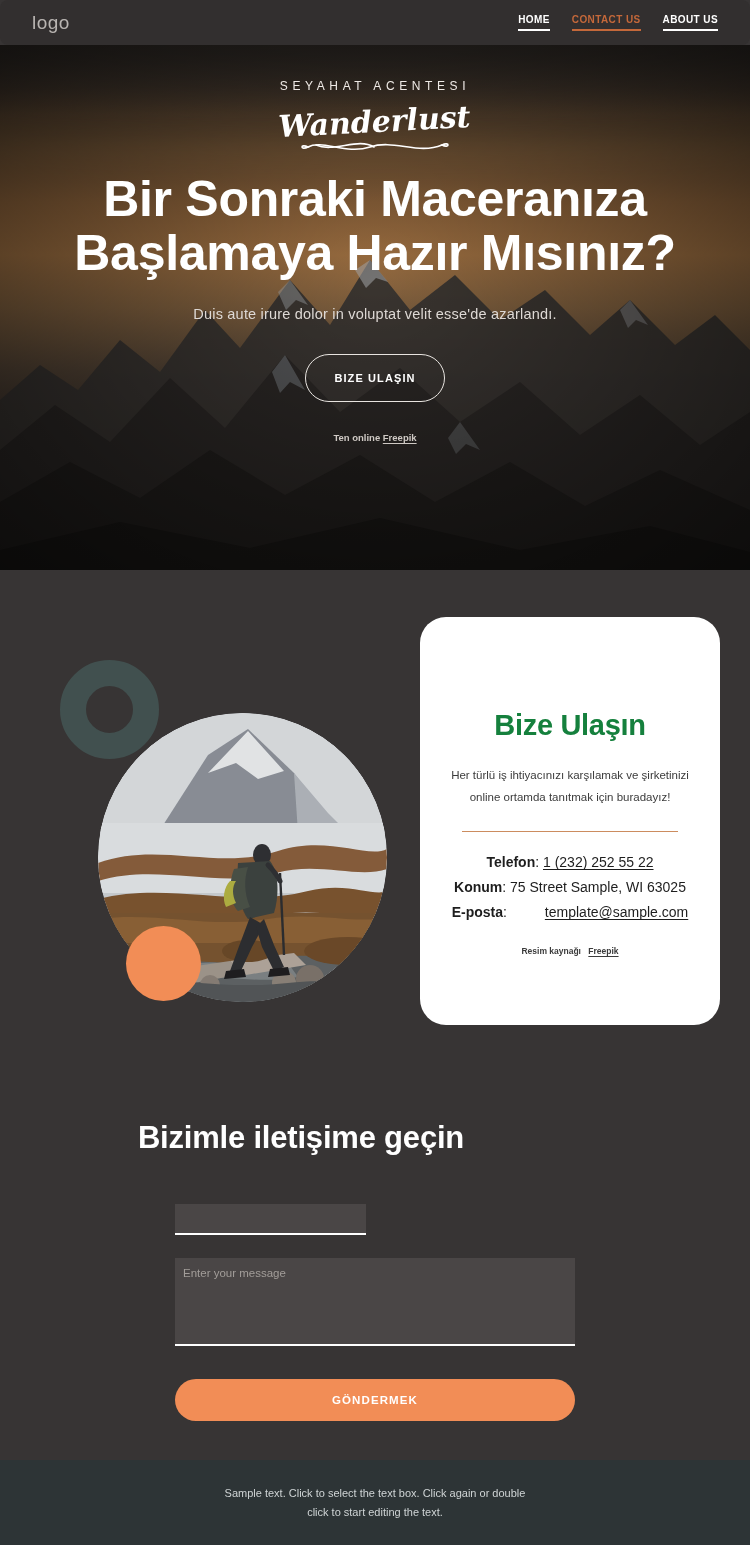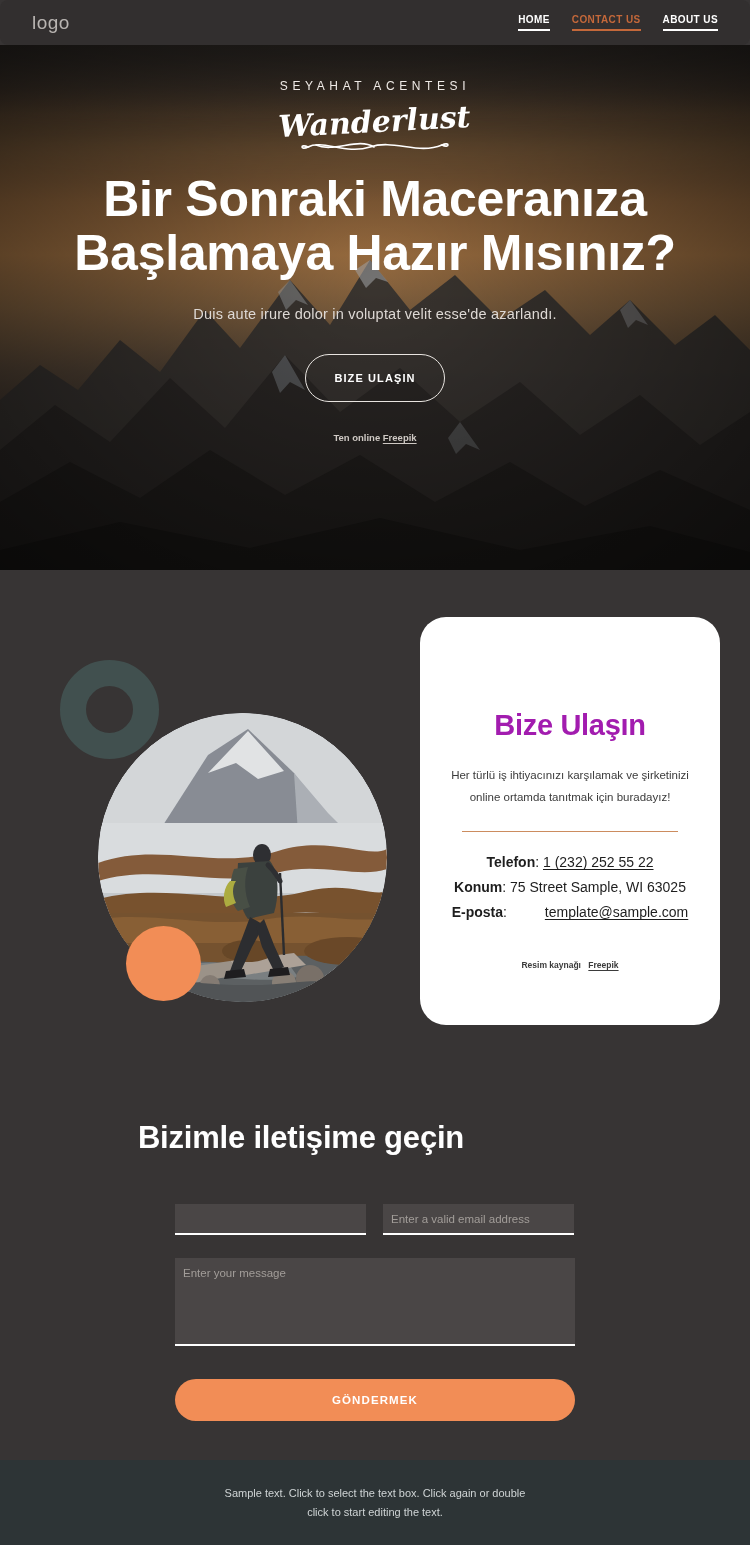--- a/index.html
+++ b/index.html
@@ -104,28 +104,28 @@
   .dot{
     position:absolute; left:126px; top:926px; width:75px; height:75px;
     border-radius:50%; background:#f28d56; z-index:4;
   }
   .card{
     position:absolute; left:420px; top:617px; width:300px; height:408px;
     background:#fff; border-radius:26px; z-index:5;
     display:flex; flex-direction:column; align-items:center;
     padding:0 26px; text-align:center; color:#2b2b2b;
   }
-  .card-title{ margin-top:92px; font-size:29px; font-weight:bold; color:#a21caf; letter-spacing:-.3px; }
+  .card-title{ margin-top:92px; font-size:29px; font-weight:bold; color:#15803d; letter-spacing:-.3px; }
   .card-desc{ margin-top:22px; font-size:11.5px; line-height:1.95; color:#3b3b3b; }
   .card-div{ margin-top:22px; width:216px; height:1.6px; background:#cc8c5f; }
   .card-rows{ margin-top:22px; display:flex; flex-direction:column; gap:9px; }
   .card-row{ font-size:14px; color:#1e1e1e; }
   .card-row b{ font-weight:bold; }
   .card-row u{ text-decoration:underline; text-underline-offset:2px; }
-  .card-credit{ margin-top:40px; font-size:8.5px; color:#3b3b3b; font-weight:bold; }
+  .card-credit{ margin-top:26px; font-size:8.5px; color:#3b3b3b; font-weight:bold; }
   .card-credit u{ text-underline-offset:2px; margin-left:5px; }
 
   
   .form-sec{
     position:absolute; top:1075px; left:0; width:750px; height:385px;
     background:#373434;
   }
   .form-title{
     position:absolute; top:45px; left:0; width:602px; text-align:center;
     font-size:31px; font-weight:bold; color:#fff; letter-spacing:-.2px;
@@ -308,21 +308,20 @@
     <span>Resim kaynağı</span>
     <u><a href="#" style="color:inherit;text-decoration:none;">Freepik</a></u>
   </div>
 </div>
 
 <div class="form-sec">
   <div class="form-title">Bizimle iletişime geçin</div>
   <div class="form-wrap">
     <div class="row2">
       <input class="fld" type="text" placeholder="" style="">
-      <input class="fld" type="email" placeholder="Enter a valid email address" style="">
     </div>
     <textarea class="ta" placeholder="Enter your message" style=""></textarea>
     <button class="submit">GÖNDERMEK</button>
   </div>
 </div>
 
 <div class="footer">
   <div class="footer-text">
     <div>Sample text. Click to select the text box. Click again or double</div>
     <div>click to start editing the text.</div>

